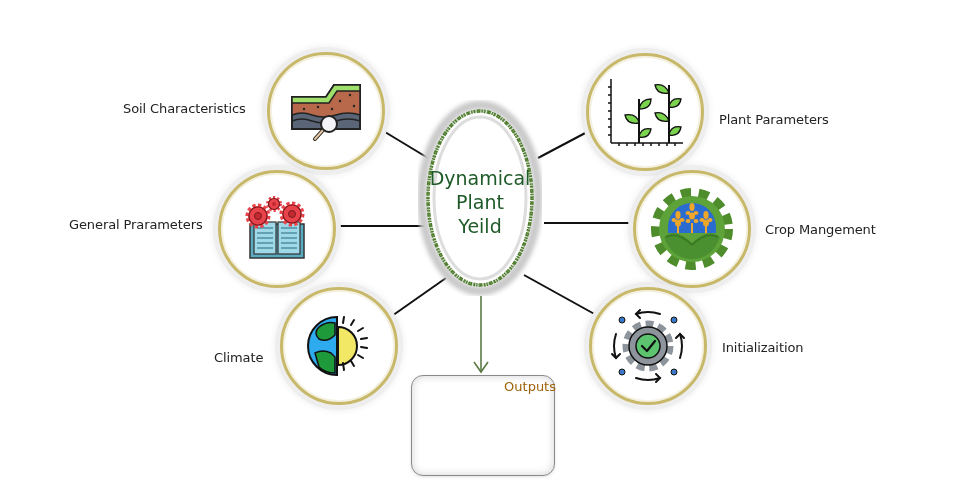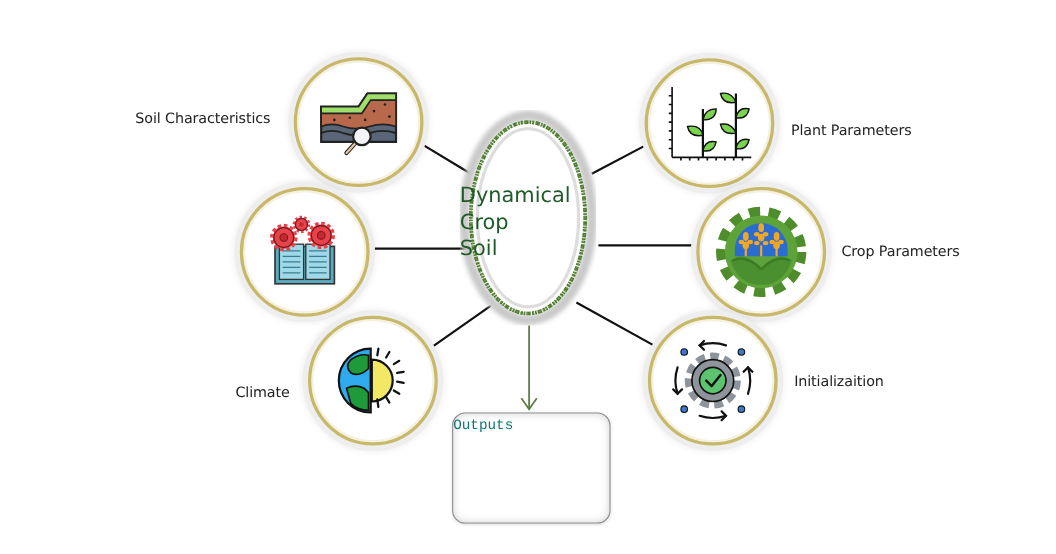--- a/index.html
+++ b/index.html
@@ -7,27 +7,27 @@
          font-family: "DejaVu Sans", sans-serif; }
   #stage { position: absolute; left: 0; top: 0; width: 960px; height: 504px; }
   .node-label { position: absolute; font-size: 13px; color: #222222; white-space: nowrap;
                 font-family: "DejaVu Sans", sans-serif; letter-spacing: -0.1px; }
   .node { position: absolute; width: 118px; height: 118px; border-radius: 50%;
           box-sizing: border-box; background: #ffffff;
           border: 3px solid #c8b86a;
           box-shadow: 0 0 0 5px #eeeeee, 0 0 6px 6px rgba(0,0,0,0.06), inset 0 0 0 2px #f4f1e0; }
   .node svg { position: absolute; left: 50%; top: 50%; transform: translate(-50%,-50%); }
   #core { position: absolute; left: 418px; top: 100px; width: 124px; height: 196px; }
-  #core-text { position: absolute; left: 0; top: 66px; width: 124px; 
+  #core-text { position: absolute; left: 0; top: 66px; width: 124px; text-align: center;
                font-family: "DejaVu Sans", sans-serif; font-size: 19px; line-height: 24px; color: #1e5a28; }
   #outputs { position: absolute; left: 411px; top: 375px; width: 144px; height: 101px;
              box-sizing: border-box; border: 1.5px solid #8a8a8a; border-radius: 12px; background: #ffffff;
              box-shadow: inset 0 0 8px rgba(0,0,0,0.18), 0 1px 3px rgba(0,0,0,0.12); }
-  #outputs-title { position: absolute; left: 0; top: 3px; width: 144px; text-align: left;
-                   font-size: 13px; color: #0f766e; font-family: Liberation Mono, monospace; }
+  #outputs-title { position: absolute; left: 0; top: 3px; width: 144px; text-align: right;
+                   font-size: 13px; color: #a16207; }
   #outputs ul { position: absolute; left: 10px; top: 23px; margin: 0; padding: 0; list-style: none; }
   #outputs li { position: relative; padding-left: 14px; font-size: 9.5px; color: #111111;
                 height: 16px; line-height: 16px; white-space: nowrap; }
   #outputs li .dot { position: absolute; left: 2px; top: 6px; width: 5px; height: 5px;
                      border-radius: 50%; background: #111111; }
 </style>
 </head>
 <body>
 
 <div id="stage">
@@ -50,22 +50,22 @@
             <feGaussianBlur stdDeviation="2"></feGaussianBlur>
           </filter>
       </defs>
       <ellipse cx="62" cy="98" rx="58" ry="93" fill="none" stroke="#c9c9c9" stroke-width="9" filter="url(#blur1)"></ellipse>
       <ellipse cx="62" cy="98" rx="52" ry="87" fill="none" stroke="#4f7d2e" stroke-width="3.4" stroke-dasharray="2 1.2 4 1 1.5 0.8"></ellipse>
       <ellipse cx="62" cy="98" rx="52" ry="87" fill="none" stroke="#86a86a" stroke-width="1.2" stroke-dasharray="1 2"></ellipse>
       <ellipse cx="62" cy="98" rx="46" ry="81" fill="#ffffff" stroke="#dddddd" stroke-width="3"></ellipse>
     </svg>
     <div id="core-text">
       <div>Dynamical</div>
-      <div>Crop</div>
-      <div>Soil</div>
+      <div>Plant</div>
+      <div>Yeild</div>
     </div>
   </div>
 
   <div class="node" style="left:267px;top:52px;">
     <svg width="76" height="64" viewBox="0 0 76 64">
       <path d="M4 18 L38 18 L46 6 L72 6 L72 50 L4 50 Z" fill="#5a6678" stroke="#222" stroke-width="2"></path>
       <path d="M4 18 L38 18 L46 6 L72 6 L72 36 Q60 32 48 36 Q36 40 24 36 Q14 32 4 36 Z" fill="#b8694b" stroke="#222" stroke-width="1.5"></path>
       <path d="M4 18 L38 18 L46 6 L72 6 L72 12 L49 12 L41 24 L4 24 Z" fill="#9ee06a" stroke="#222" stroke-width="1.5"></path>
       <path d="M4 42 Q14 38 24 42 Q36 46 48 42 Q60 38 72 42" fill="none" stroke="#222" stroke-width="1.5"></path>
       <circle cx="16" cy="30" r="1.2" fill="#222"></circle>
@@ -104,20 +104,21 @@
         <circle cx="50" cy="18" r="10" stroke-dasharray="3 2.2" stroke-width="5" stroke="#e8424a"></circle>
         <circle cx="50" cy="18" r="9"></circle>
         <circle cx="32" cy="8" r="6" stroke-dasharray="2 1.8" stroke-width="4" stroke="#e8424a"></circle>
         <circle cx="32" cy="8" r="5.5"></circle>
       </g>
       <circle cx="16" cy="20" r="3.5" fill="#c22a30" stroke="#7a1a1e" stroke-width="1"></circle>
       <circle cx="50" cy="18" r="3.5" fill="#c22a30" stroke="#7a1a1e" stroke-width="1"></circle>
       <circle cx="32" cy="8" r="2" fill="#c22a30"></circle>
     </svg>
   </div>
+  <div class="node-label" style="left:69px;top:217px;">General Prarameters</div>
 
   <div class="node" style="left:280px;top:287px;">
     <svg width="68" height="66" viewBox="0 0 68 66">
       <path d="M32 4 A29 29 0 0 0 32 62 Z" fill="#2eaaee" stroke="#111" stroke-width="2"></path>
       <path d="M14 14 Q22 8 30 10 L30 22 Q22 30 14 26 Q8 20 14 14 Z" fill="#1f9a3a" stroke="#111" stroke-width="1.5"></path>
       <path d="M10 40 Q18 36 26 40 L30 44 L30 60 Q20 60 14 54 Z" fill="#1f9a3a" stroke="#111" stroke-width="1.5"></path>
       <path d="M33 14 A19 19 0 0 1 33 52 Z" fill="#f3e865" stroke="#111" stroke-width="2"></path>
       <g stroke="#111" stroke-width="2" stroke-linecap="round">
         <line x1="38" y1="10" x2="39" y2="4"></line>
           <line x1="46" y1="12" x2="49" y2="7"></line>
@@ -190,21 +191,21 @@
           <ellipse cx="60" cy="33" rx="2.5" ry="2"></ellipse>
         <rect x="27" y="38" width="2" height="8"></rect>
           <rect x="41" y="36" width="2" height="10"></rect>
           <rect x="55" y="38" width="2" height="8"></rect>
       </g>
       <path d="M14 50 Q26 40 42 56 Q58 40 70 50 Q62 72 42 72 Q22 72 14 50 Z" fill="#4a9030"></path>
       <path d="M16 50 Q28 44 42 58" fill="none" stroke="#3a7a24" stroke-width="2"></path>
       <path d="M68 50 Q56 44 42 58" fill="none" stroke="#3a7a24" stroke-width="2"></path>
     </svg>
   </div>
-  <div class="node-label" style="left:765px;top:222px;">Crop Parameters</div>
+  <div class="node-label" style="left:765px;top:222px;">Crop Mangement</div>
 
   <div class="node" style="left:589px;top:287px;">
     <svg width="84" height="84" viewBox="0 0 84 84">
       <g fill="none" stroke="#111" stroke-width="2" stroke-linecap="round">
         <path d="M30 10 Q42 6 54 10"></path>
           <polyline points="34,6 30,10 34,14"></polyline>
         <path d="M74 30 Q78 42 74 54"></path>
           <polyline points="70,34 74,30 78,34"></polyline>
         <path d="M54 74 Q42 78 30 74"></path>
           <polyline points="50,70 54,74 50,78"></polyline>

